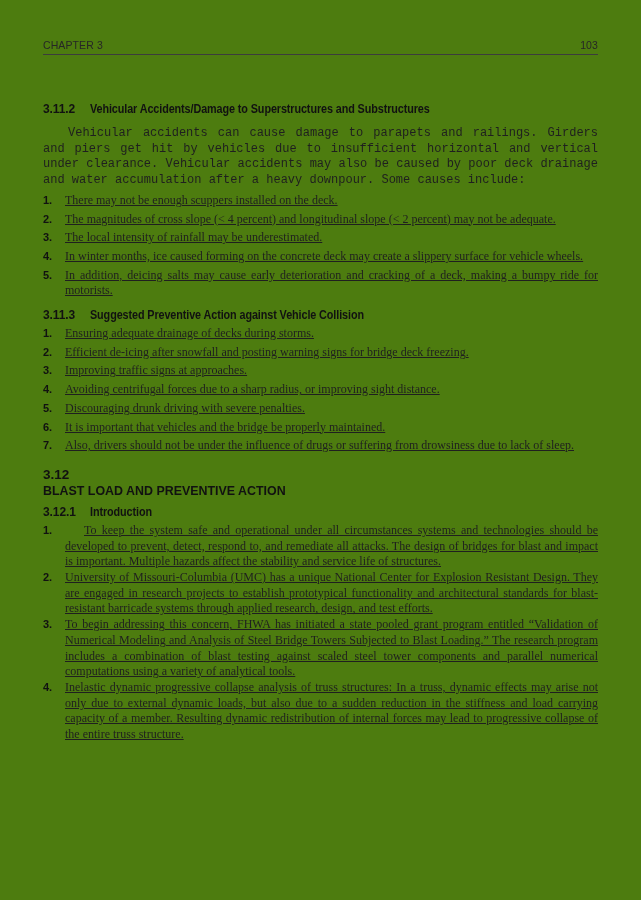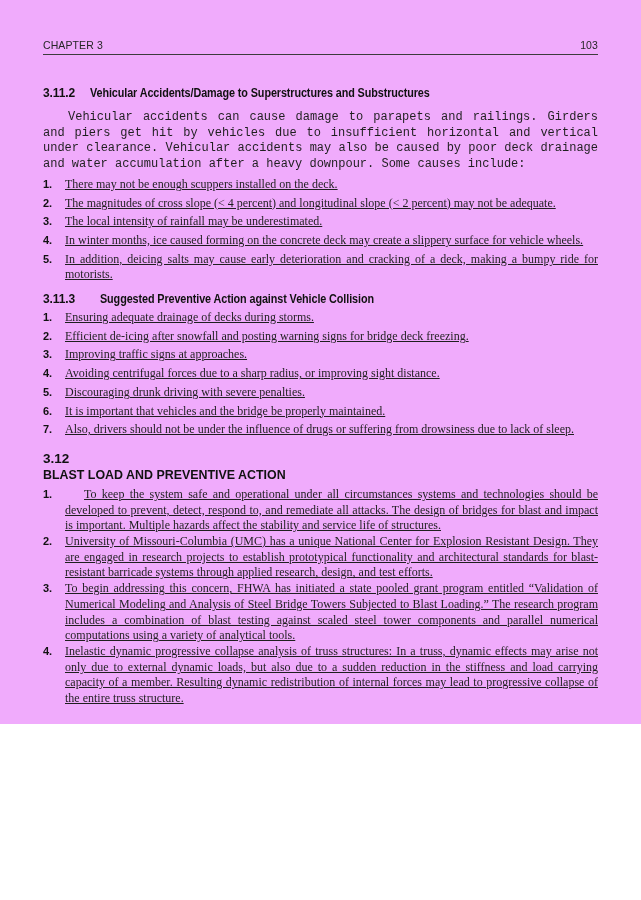--- a/index.html
+++ b/index.html
@@ -1,19 +1,19 @@
 <!DOCTYPE html>
 <html><head>
 <meta charset="utf-8">
 <style>
   html,body{margin:0;padding:0;background:#ffffff;}
   .page{
     position:relative;
-    width:641px;height:724px;
-    background:#f0abfc;
+    width:641px;height:900px;
+    background:#4d7c0f;
     color:#1f1f1f;
     font-family:"Liberation Serif", serif;
     font-size:12px;
     overflow:hidden;
     box-sizing:border-box;
   }
   .content{padding:0 43px;}
   
   .running-head{
     position:relative;
@@ -44,22 +44,22 @@
     display:flex;
     font-family:"Liberation Sans", sans-serif;
     font-weight:700;
     font-size:13.5px;
     line-height:16px;
     color:#111;
     flex-direction:column;
   }
   .h-main .sec-num{width:47px;flex-shrink:0;}
   .h-main .sec-title{display:inline-block;transform:scaleX(0.92);transform-origin:0 50%;white-space:nowrap;}
-  .mt-h3112{margin-top:31px;}
-  .mt-h3113{margin-top:9px;gap:10px;}
+  .mt-h3112{margin-top:47px;}
+  .mt-h3113{margin-top:9px;}
   .mt-h312{margin-top:13px;}
   .mt-h3121{margin-top:6px;}
   
   p.body-par{
     margin:10px 0 0 0;
     text-align:justify;
     line-height:15.7px;
     font-family:Liberation Mono, monospace;
   }
   p.body-par.indent{text-indent:25px;}
@@ -162,20 +162,24 @@
         <span class="num">7.</span>
         <span class="txt">Also, drivers should not be under the influence of drugs or suffering from drowsiness due to lack of sleep.</span>
       </div>
     </div>
 
     <div class="h-main mt-h312">
       <span class="sec-num">3.12</span>
       <span class="sec-title">BLAST LOAD AND PREVENTIVE ACTION</span>
     </div>
 
+    <div class="h-sub mt-h3121">
+      <span class="sec-num">3.12.1</span>
+      <span class="sec-title">Introduction</span>
+    </div>
 
     <div class="olist tight">
       <div class="li">
         <span class="num">1.</span>
         <span class="txt">
           <p class="cont">To keep the system safe and operational under all circumstances systems and technologies should be developed to prevent, detect, respond to, and remediate all attacks. The design of bridges for blast and impact is important. Multiple hazards affect the stability and service life of structures.</p>
         </span>
       </div>
       <div class="li">
         <span class="num">2.</span>

